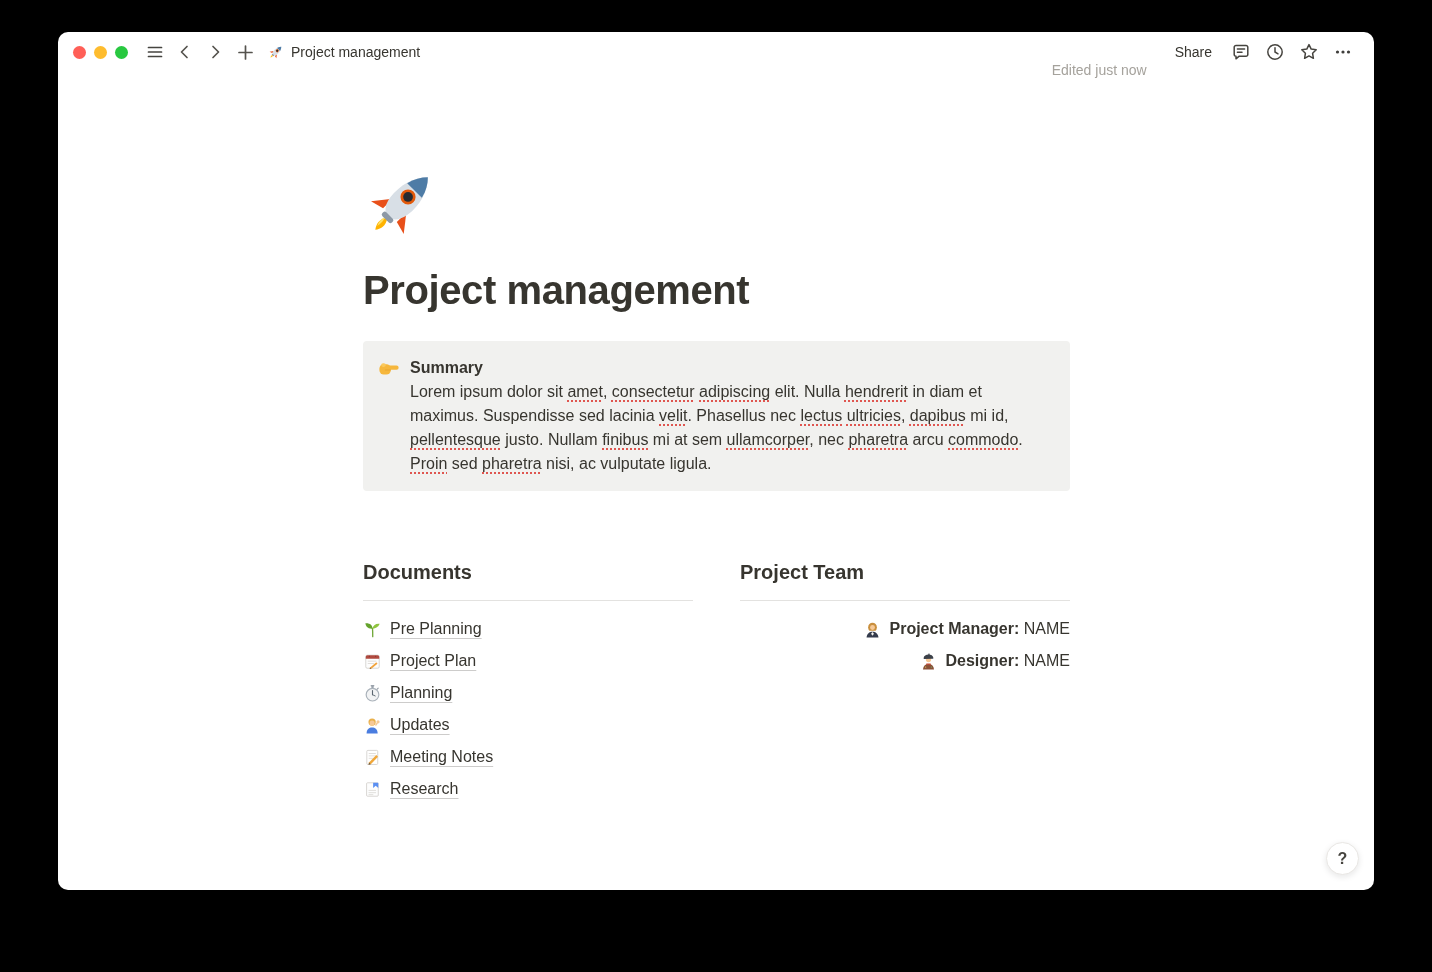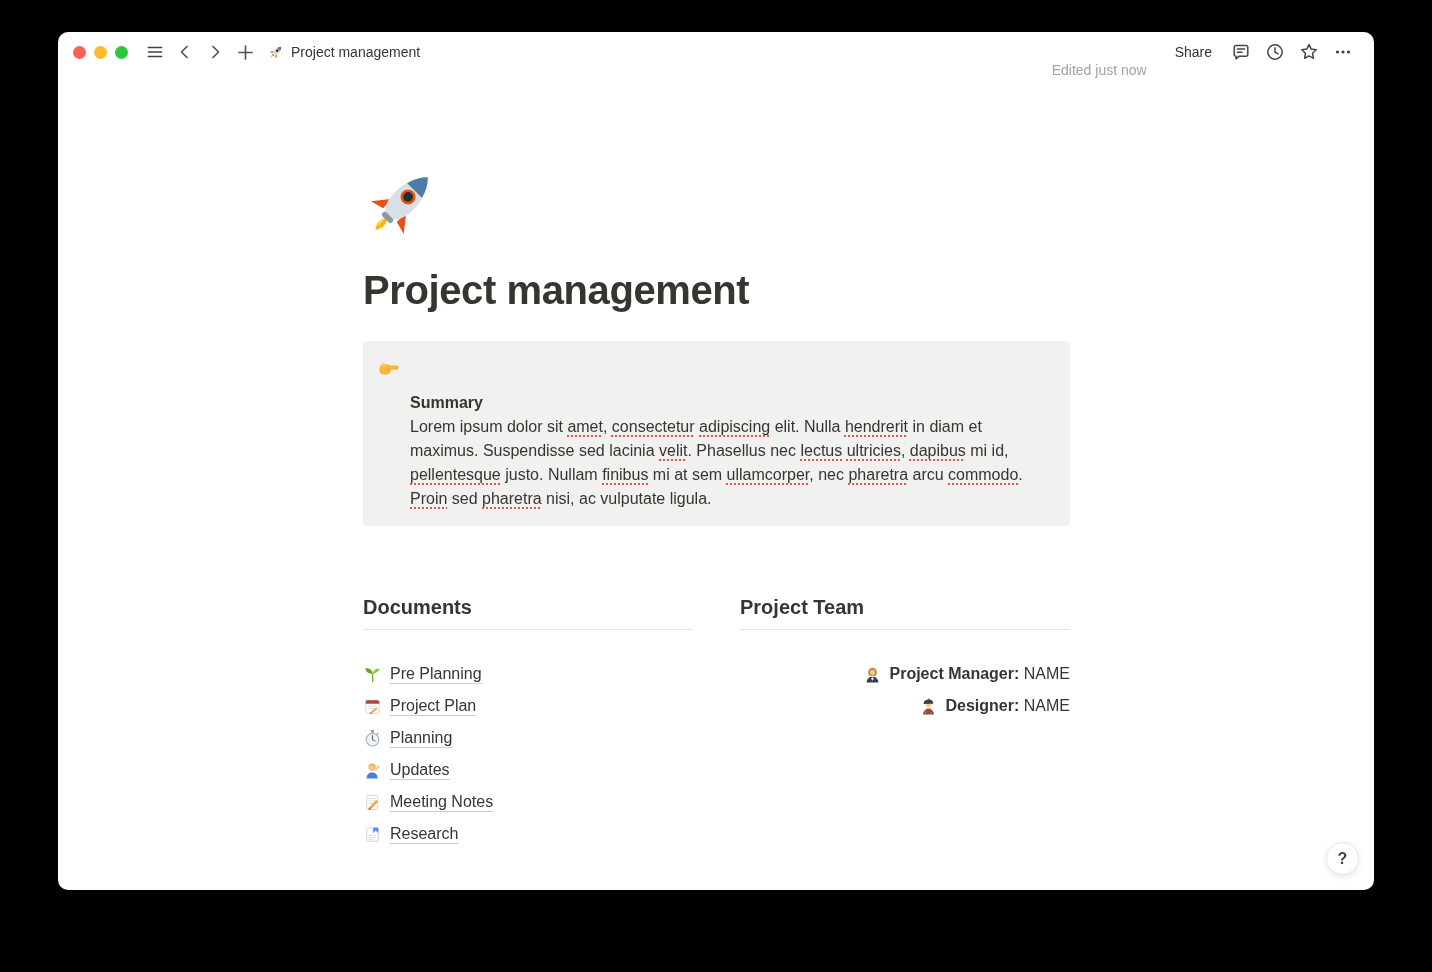--- a/index.html
+++ b/index.html
@@ -32,29 +32,29 @@
   .share{font-size:14px;color:var(--text-primary);padding:4px 8px;border-radius:4px;cursor:pointer;}
 
   
   .content{padding-left:305px;width:1012px;}
   .page-icon{margin-top:92px;width:78px;height:78px;cursor:pointer;}
   .page-title{margin-top:22px;font-size:40px;font-weight:700;letter-spacing:-0.4px;color:var(--text-primary);}
 
   .callout{margin-top:28px;width:707px;background:var(--callout-bg,#f1f1ef);border-radius:4px;
            padding:15px 16px 15px 15px;display:flex;align-items:flex-start;gap:10px;}
   .callout-icon{flex:0 0 auto;margin-top:1px;}
-  .callout-body{font-size:16px;line-height:24px;color:var(--text-primary);margin-top:35px;}
+  .callout-body{font-size:16px;line-height:24px;color:var(--text-primary);}
   .callout-heading{font-weight:700;}
   .callout-text{max-width:636px;}
   .sp{text-decoration:underline;text-decoration-style:dotted;text-decoration-color:var(--spell-red,#df5650);text-decoration-thickness:2px;text-underline-offset:2.5px;text-align:right;}
 
   .columns{display:flex;gap:47px;margin-top:70px;width:707px;}
   .col{width:330px;}
-  .col-heading{font-size:20px;font-weight:700;color:var(--text-primary);padding-bottom:10px;border-bottom:1px solid var(--divider,#e3e2e0);}
-  .rows{margin-top:28px;}
+  .col-heading{font-size:20px;font-weight:700;color:var(--text-primary);padding-bottom:16px;border-bottom:1px solid var(--divider,#e3e2e0);}
+  .rows{margin-top:12px;}
   .row{height:32px;display:flex;align-items:center;gap:8px;}
   .row-icon{flex:0 0 auto;display:flex;}
   .doc-link{font-size:16px;color:var(--text-primary);cursor:pointer;
             text-decoration:underline;text-decoration-color:rgba(55,53,47,.25);text-underline-offset:3.5px;text-decoration-thickness:1px;}
   .member{font-size:16px;color:var(--text-primary);justify-content:flex-end;}
   .member .role{font-weight:700;}
 
   .help-fab{position:absolute;right:15px;bottom:15px;width:33px;height:33px;border-radius:50%;background:#fff;
             border:1px solid #e9e7e4;box-shadow:0 2px 6px rgba(15,15,15,.1);display:flex;align-items:center;
             justify-content:center;font-size:16px;font-weight:700;color:#46443f;cursor:pointer;}

